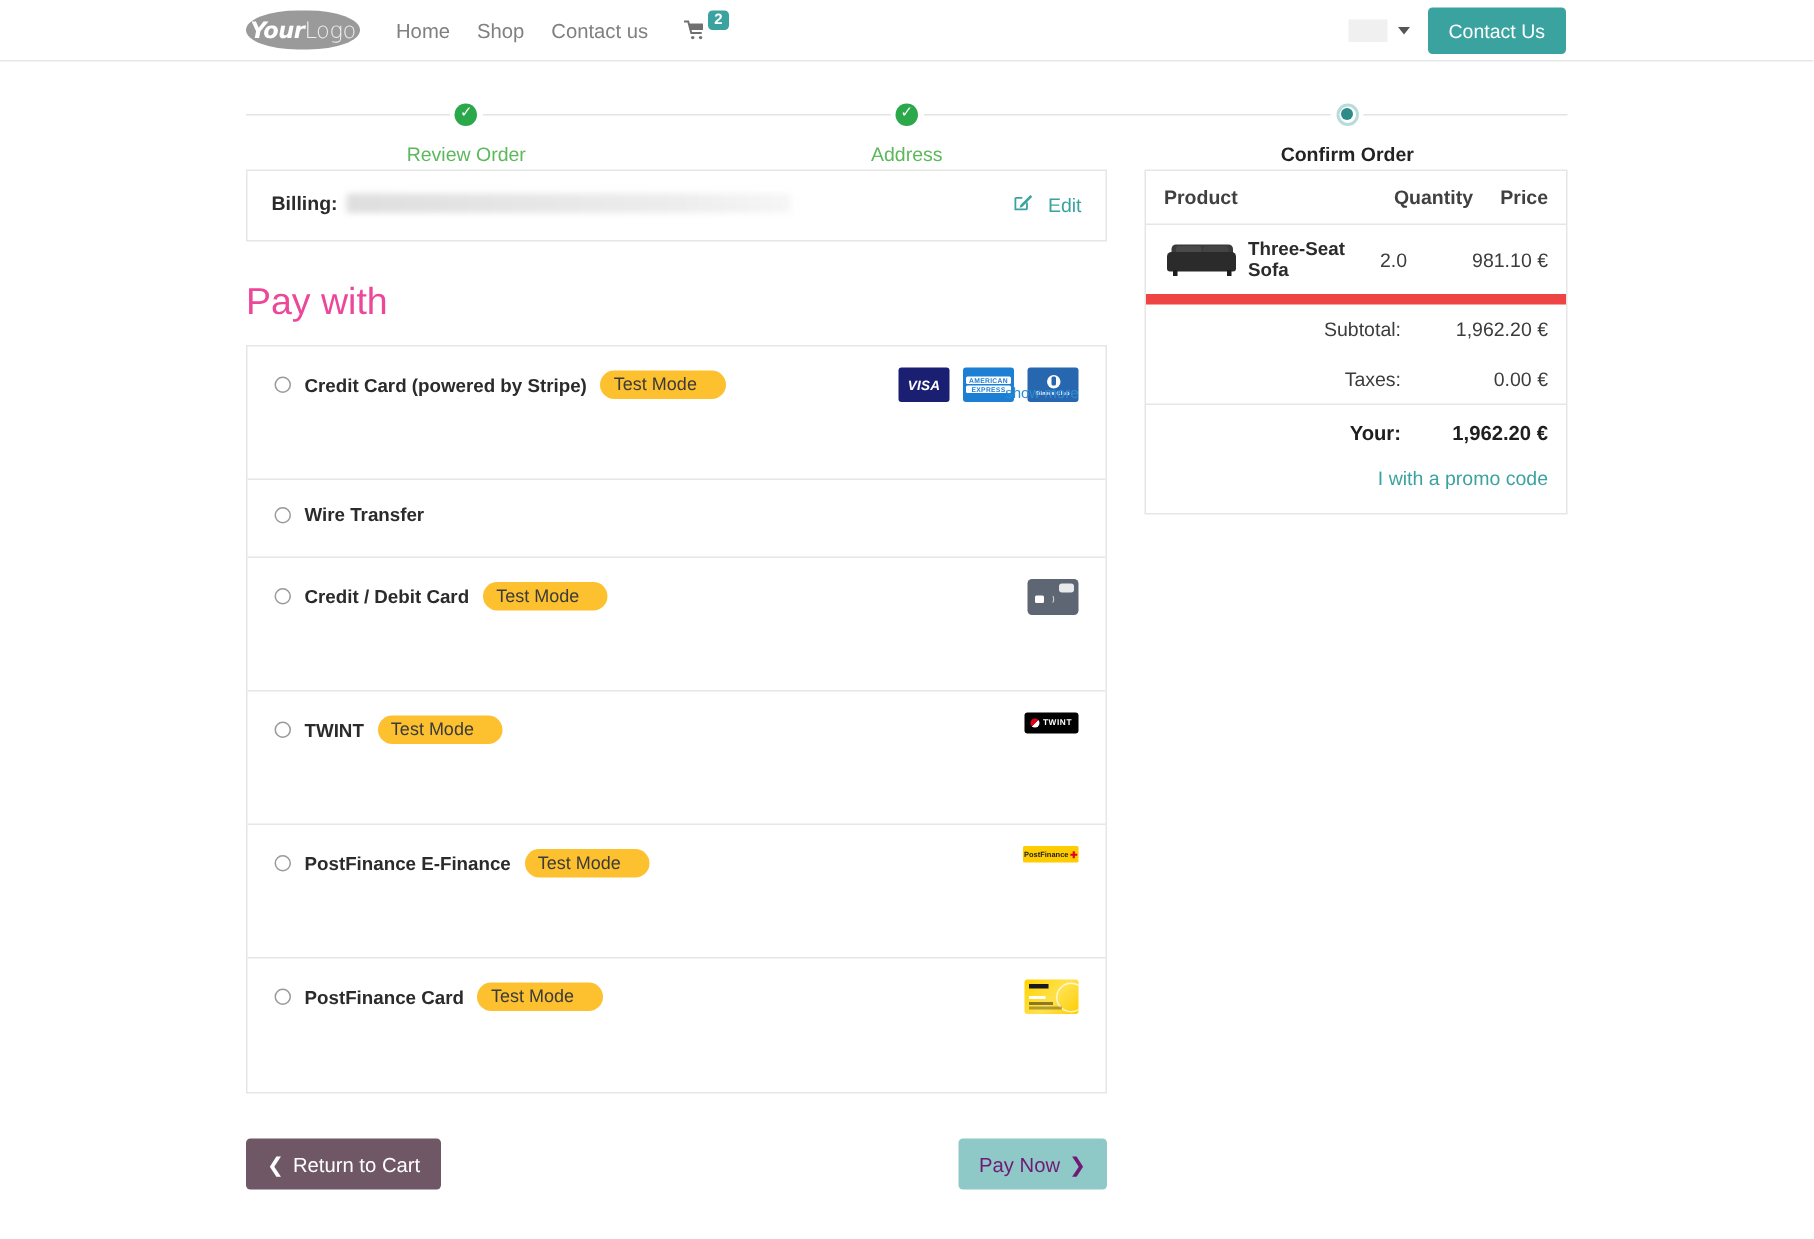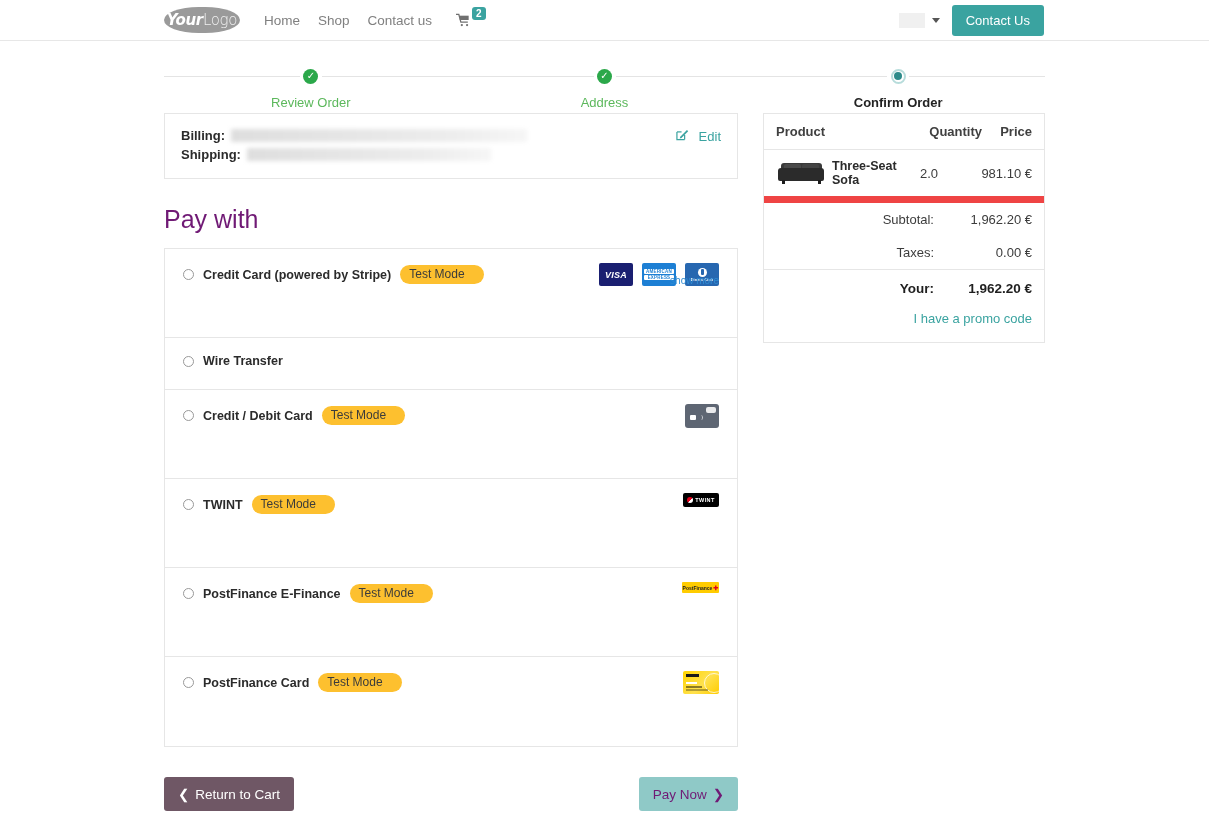--- a/index.html
+++ b/index.html
@@ -140,21 +140,21 @@
   .addr-val.billing { width: 296px; }
   .addr-val.shipping { width: 244px; }
   .edit-link {
     color: #3aa3a0; text-decoration: none; font-size: 13px;
     display: flex; align-items: center; gap: 10px; white-space: nowrap;
     align-self: flex-start;
   }
 
   
   .pay-title {
-    font-size: 25px; color: #701a75; font-weight: normal;
+    font-size: 25px; color: #ec4899; font-weight: normal;
     margin: 26px 0 14px 0;
     font-family: "Liberation Sans", sans-serif;
   }
   .pay-list { border: 1px solid #e6e6e6; background: #fff; }
   .pay-row {
     border-bottom: 1px solid #e6e6e6;
     padding: 16px 18px 16px 18px;
     display: flex; align-items: flex-start;
     position: relative;
   }
@@ -405,24 +405,20 @@
 
 <div class="content">
 
   <div class="col-left">
 
     <div class="addr-box">
       <div class="addr-rows">
         <div class="addr-row">
           <span class="addr-key">Billing:</span>
           <span class="addr-val billing">redacted billing address line</span>
-        </div>
-        <div class="addr-row">
-          <span class="addr-key">Shipping:</span>
-          <span class="addr-val shipping">redacted shipping address</span>
         </div>
       </div>
       <a class="edit-link" href="#">
         <span>
           <svg width="13" height="13" viewBox="0 0 14 14" fill="none" aria-hidden="true">
             <path d="M1 4.2v8.3h8.3" stroke="#3aa3a0" stroke-width="1.3" fill="none"></path>
             <path d="M1 4.2h5" stroke="#3aa3a0" stroke-width="1.3"></path>
             <path d="M9.3 12.5V7.6" stroke="#3aa3a0" stroke-width="1.3"></path>
             <path d="M4.6 9.4 11.8 2.1l1.3 1.3-7.2 7.3-1.9.6z" fill="#3aa3a0"></path>
           </svg>
@@ -557,21 +553,21 @@
         <span class="lbl">Taxes:</span>
         <span class="val">0.00 €</span>
       </div>
 
       <div class="sum-total">
         <span class="lbl">Your:</span>
         <span class="val">1,962.20 €</span>
       </div>
 
       <div class="promo-wrap">
-        <a class="promo-link" href="#">I have a promo code</a>
+        <a class="promo-link" href="#">I with a promo code</a>
       </div>
 
     </div>
   </div>
 </div>
 
 <div class="actions">
   <button class="btn-return">
     <span>❮</span>
     <span>Return to Cart</span>

